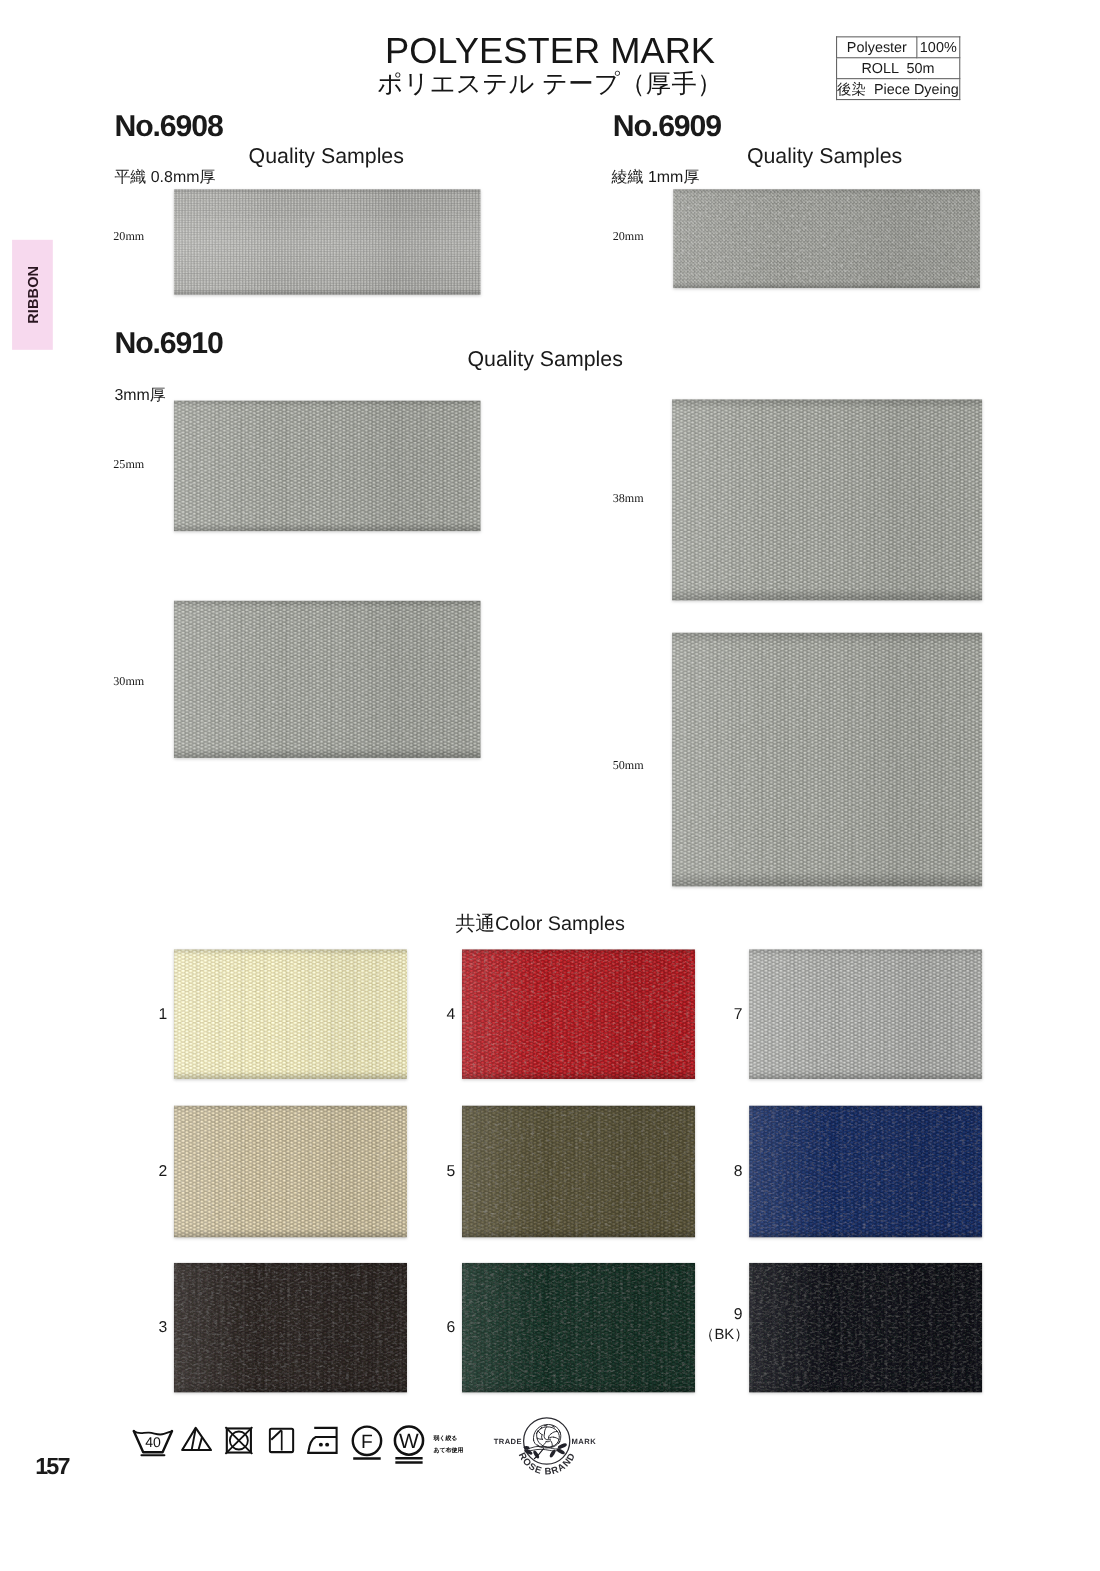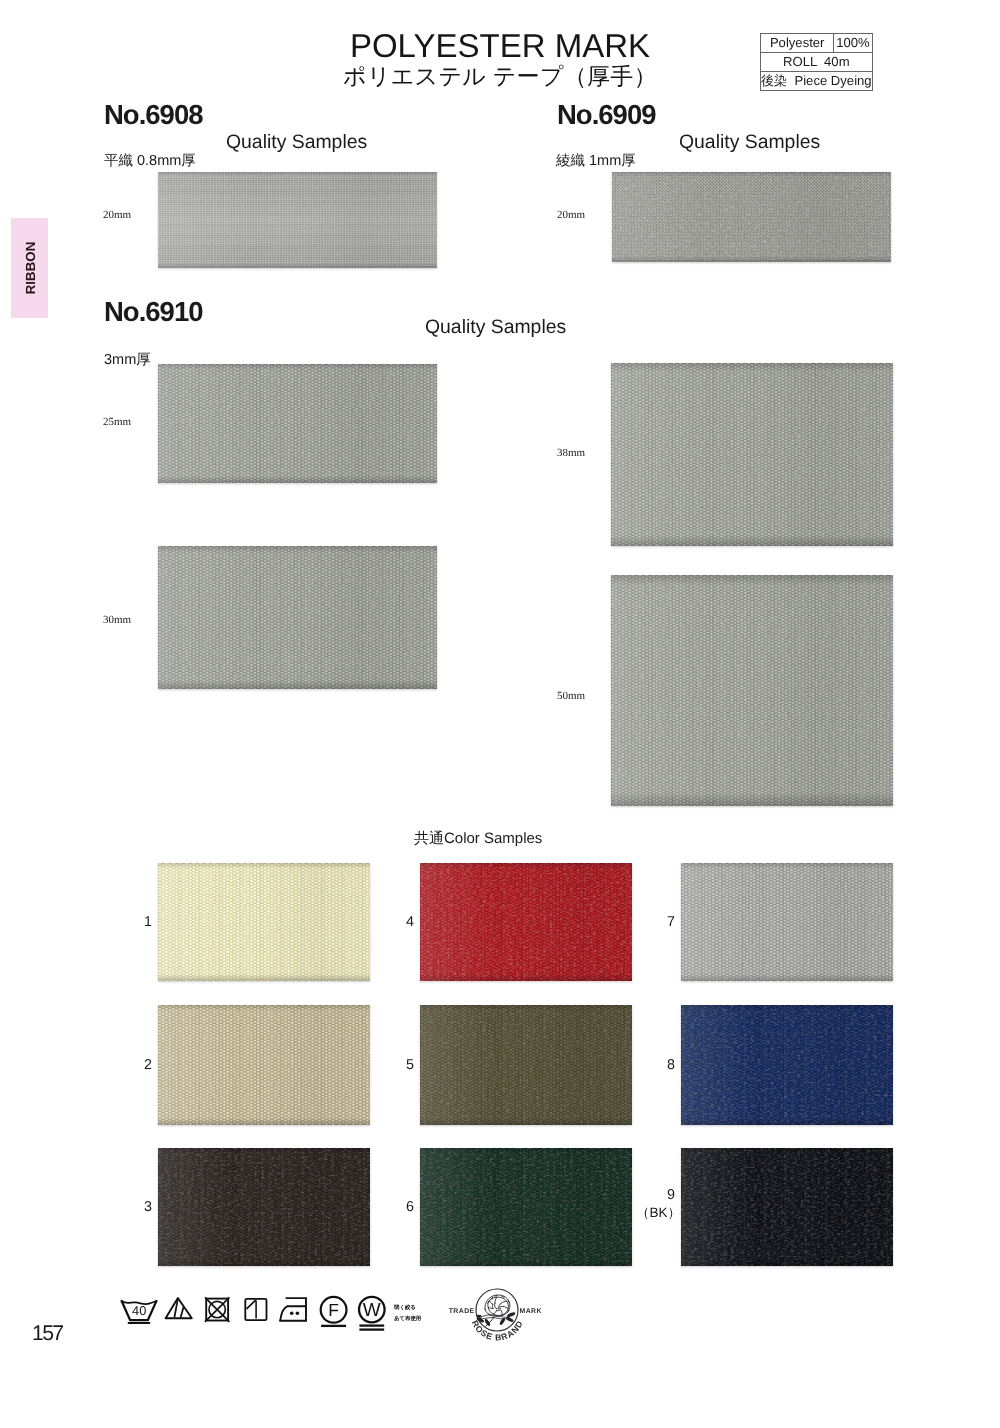--- a/index.html
+++ b/index.html
@@ -26,45 +26,45 @@
                  transform:translate(-50%,-50%) rotate(-90deg);
                  font-size:13.2px;font-weight:700;letter-spacing:.1px;white-space:nowrap;
                  color:#2a1620;}
 
   
   .pno{font-size:27.5px;font-weight:700;letter-spacing:-1px;line-height:31px;}
   .psub{font-size:14.5px;font-weight:400;line-height:18px;margin-top:16px;}
   .qs{font-size:19.4px;font-weight:400;line-height:23px;}
   .wlabel{font-size:11px;font-weight:400;line-height:18px;font-family:Liberation Serif, serif;}
   .clabel{font-size:14.3px;font-weight:400;line-height:18px;}
-  .sec-title{font-size:15px;font-weight:400;line-height:24px;}
+  .sec-title{font-size:18px;font-weight:400;line-height:24px;}
 
   
   .swatch{overflow:visible;line-height:0;
           filter:drop-shadow(0 1px 1.3px rgba(90,90,90,.30));}
   .swatch svg{display:block;}
 
   
-  #pageno{left:32px;top:1320px;font-size:21.3px;font-weight:400;color:#1a1a1a;line-height:26px;letter-spacing:-1.7px;}
+  #pageno{left:32px;top:1320px;font-size:21.3px;font-weight:700;color:#1a1a1a;line-height:26px;letter-spacing:-1.7px;}
   .caretxt{position:absolute;font-size:5.4px;line-height:7px;color:#000;white-space:pre;font-weight:600;}
 </style>
 </head>
 <body>
 
 <div class="abs" id="title-en">POLYESTER MARK</div>
 <div class="abs" id="title-jp">ポリエステル テープ（厚手）</div>
 
 <table class="abs" id="spec-table">
   <tbody>
       <tr>
     <td style="width:90px">Polyester</td>
     <td style="width:41px">100%</td>
   </tr>
   <tr>
-        <td colspan="2">ROLL  40m</td>
+        <td colspan="2">ROLL  50m</td>
       </tr>
   <tr>
         <td colspan="2">後染  Piece Dyeing</td>
       </tr>
 </tbody>
   </table>
 
 <div class="abs" id="side-tab">
   <span>RIBBON</span>
 </div>

